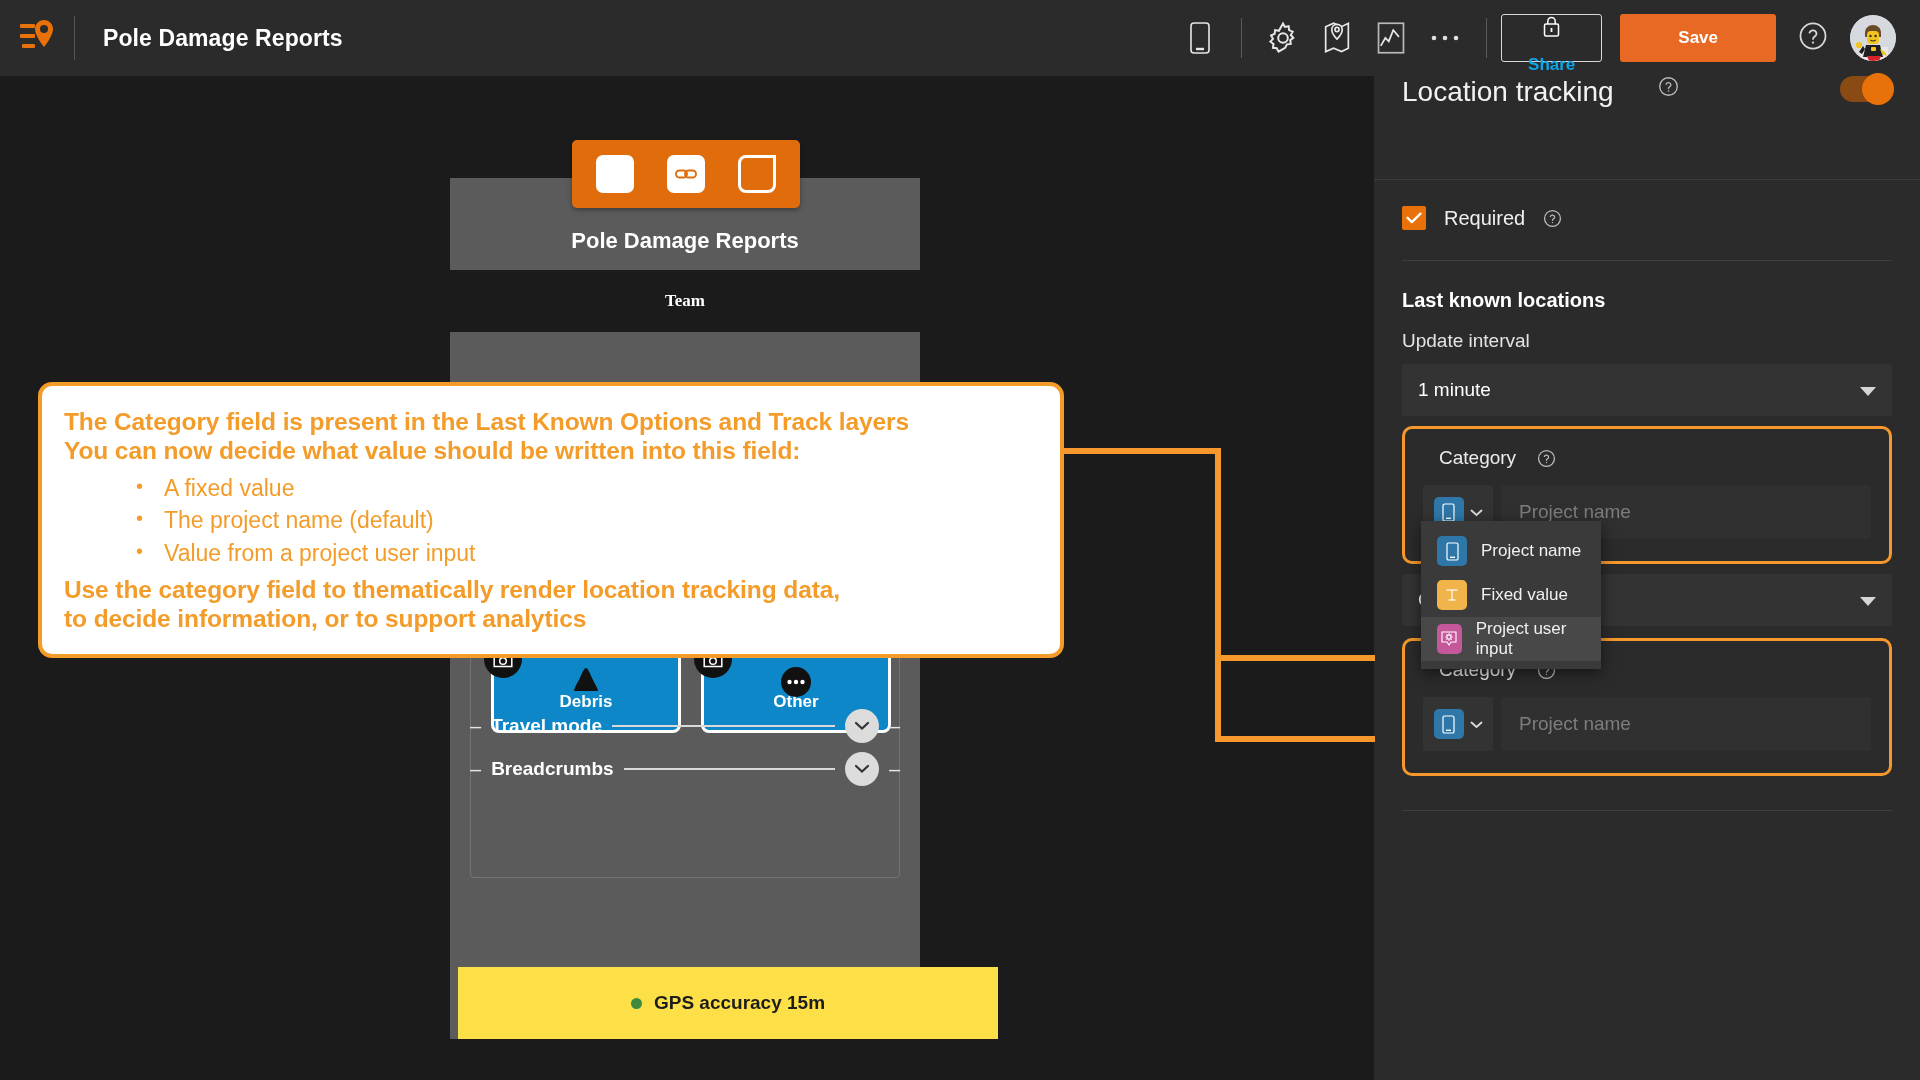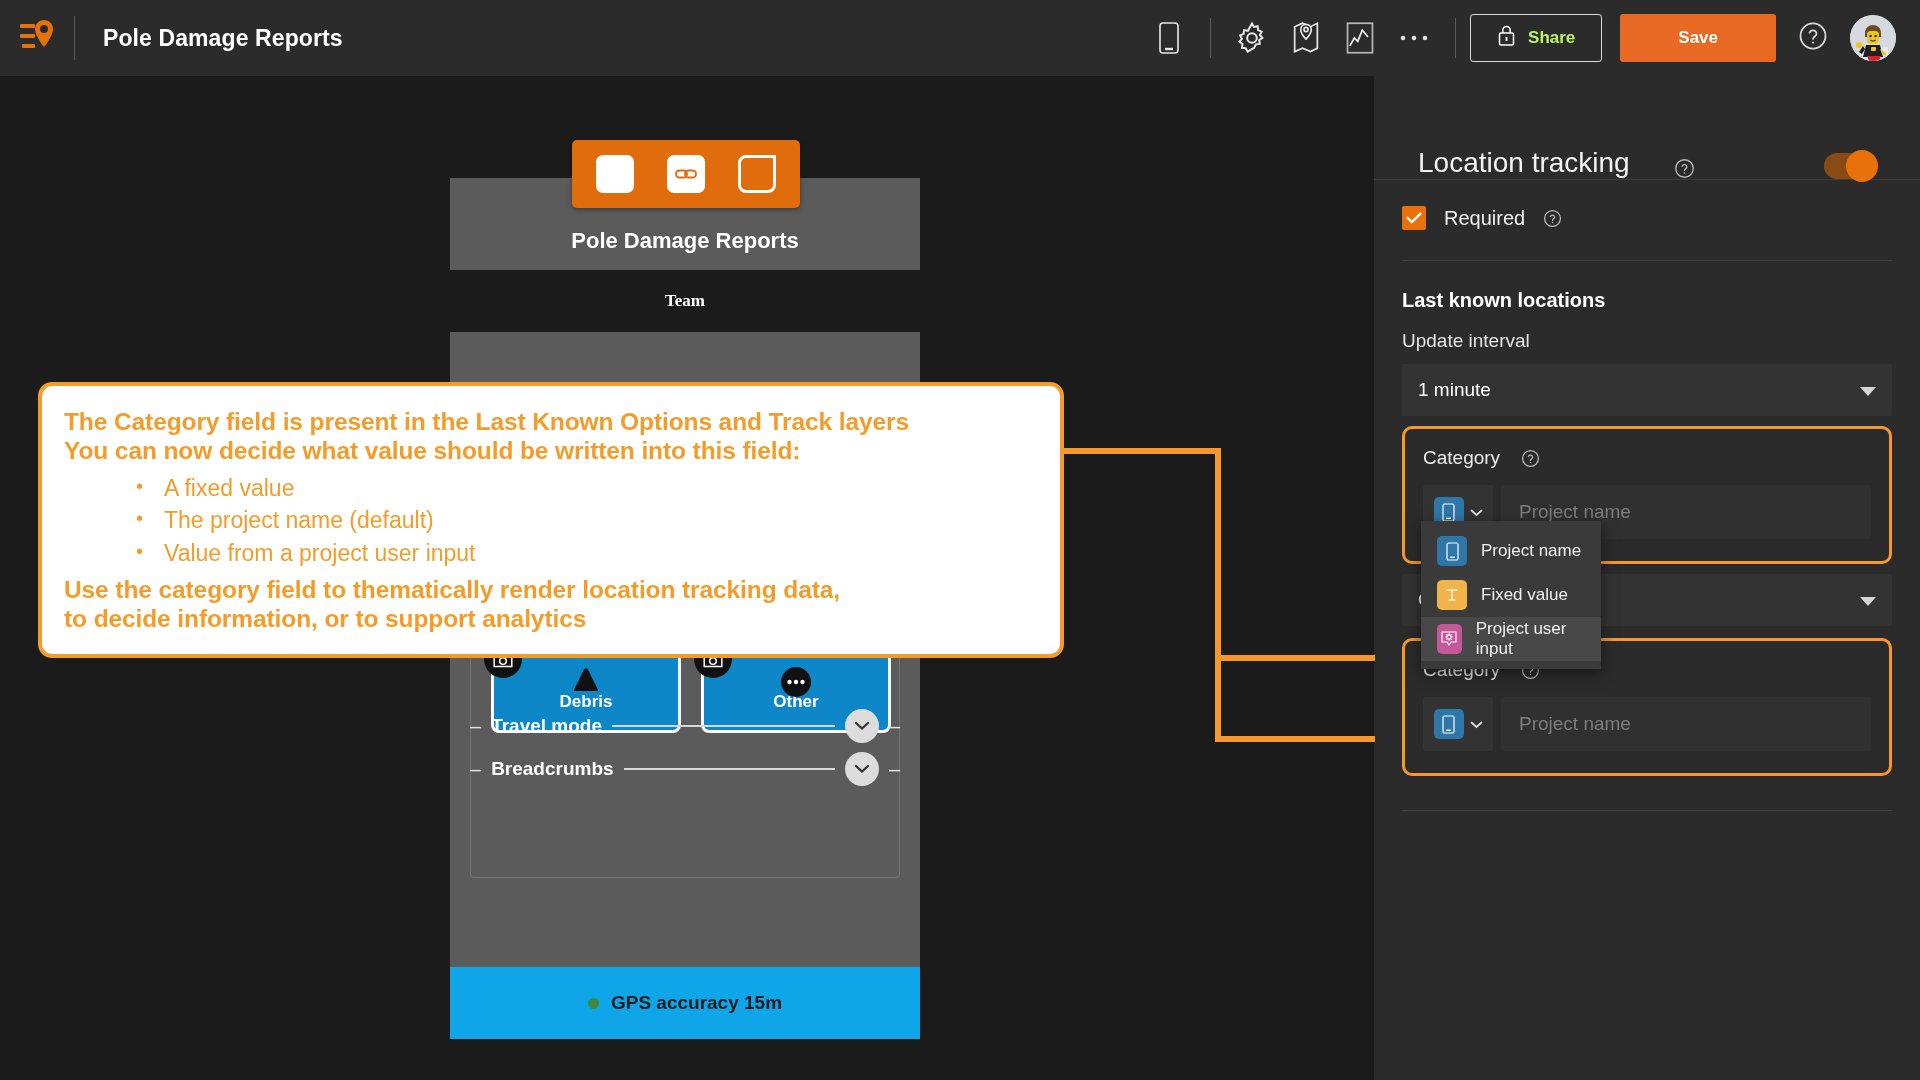--- a/index.html
+++ b/index.html
@@ -24,22 +24,22 @@
   }
   .topbar-spacer { flex: 1; }
   .icon-btn {
     width: 54px; height: 54px; display:flex; align-items:center; justify-content:center;
     cursor: pointer; color:#e8e8e8;
   }
   .tb-divider { width:1px; height:40px; background:#5a5a5a; margin:0 14px; }
   .share-btn {
     display:flex; align-items:center; gap:12px;
     border:1px solid #d8d8d8; border-radius:3px;
-    height:48px; padding:0 26px; color:#bef264; font-size:17px; font-weight:bold;
-    cursor:pointer; background:transparent; margin-left:0;
+    height:48px; padding:0 26px; color:#0ea5e9; font-size:17px; font-weight:bold;
+    cursor:pointer; background:transparent; margin-left:0;flex-direction:column;
   }
   .save-btn {
     background:#e86924; color:#fff; border:none; border-radius:3px;
     height:48px; padding:0 58px; font-size:17px; font-weight:bold;
     cursor:pointer; margin-left:18px; font-family:"Liberation Sans", sans-serif;
   }
   .help-round { margin-left: 22px; cursor:pointer; }
   .avatar {
     width:46px; height:46px; border-radius:50%; margin-left:22px; margin-right:24px;
     overflow:hidden; background:#cfd4d8; position:relative; cursor:pointer; flex:none;
@@ -100,22 +100,22 @@
     display:flex; align-items:center; gap:10px;
   }
   .slider-dash { color:#e5e5e5; font-size:20px; }
   .slider-label { color:#fff; font-size:19px; font-weight:bold; white-space:nowrap; }
   .slider-track { flex:1; height:2px; background:#d9d9d9; }
   .slider-knob {
     width:34px; height:34px; border-radius:50%; background:#dcdcdc;
     display:flex; align-items:center; justify-content:center; flex:none;
   }
   .gps-bar {
-    position:absolute; left:0; bottom:0; width:470px; height:72px;
-    background:#0ea5e9; display:flex; align-items:center; justify-content:center; gap:12px; z-index:3;
+    position:absolute; left:8px; bottom:0; width:540px; height:72px;
+    background:#fde047; display:flex; align-items:center; justify-content:center; gap:12px; z-index:3;
   }
   .gps-dot { width:11px; height:11px; border-radius:50%; background:#3f8a3f; }
   .gps-text { color:#1d1d1d; font-size:19px; font-weight:bold; }
 
   
   .callout {
     position:absolute; left:38px; top:306px; width:1026px; height:276px;
     background:#fff; border:4px solid #f39c2a; border-radius:14px;
     padding: 22px 26px 18px 22px; z-index:20;
   }
@@ -134,21 +134,21 @@
 
   
   .conn { position:absolute; background:#f6982c; z-index:5; }
 
   
   .panel {
     position:absolute; top:76px; left:1374px; width:546px; height:1004px;
     background:#2b2b2b;
   }
   .panel-head {
-    height:104px; display:flex; align-items:flex-end; padding:0 44px;
+    height:104px; display:flex; align-items:flex-start; padding:0 28px;
     border-bottom:1px solid #3c3c3c;
     gap:28px;
   }
   .panel-title { color:#f2f2f2; font-size:28px; font-weight:300; }
   .help-circ { margin-left:16px; cursor:pointer; display:flex; }
   .toggle {
     margin-left:auto; width:52px; height:26px; border-radius:13px;
     background:#8a4a14; position:relative; cursor:pointer;
   }
   .toggle::after {
@@ -169,21 +169,21 @@
     height:52px; background:#333333; border-radius:2px;
     display:flex; align-items:center; padding:0 16px;
     color:#fff; font-size:19px; font-weight:300; cursor:pointer; position:relative;
   }
   .select .caret { position:absolute; right:16px; }
 
   .cat-box {
     border:3px solid #f6982c; border-radius:10px;
     padding:18px 18px 22px 18px; position:relative;
   }
-  .cat-label-row { display:flex; align-items:center; gap:21px; margin-bottom:16px; }
+  .cat-label-row { display:flex; align-items:center; gap:21px; margin-bottom:16px;margin-left:16px; }
   .cat-label { color:#ececec; font-size:19px; font-weight:300; }
   .cat-controls { display:flex; gap:8px; }
   .type-picker {
     width:70px; height:54px; background:#333333; border-radius:2px;
     display:flex; align-items:center; justify-content:center; gap:6px; cursor:pointer; flex:none;
   }
   .mini-icon {
     width:30px; height:30px; border-radius:5px; display:flex;
     align-items:center; justify-content:center;
   }

